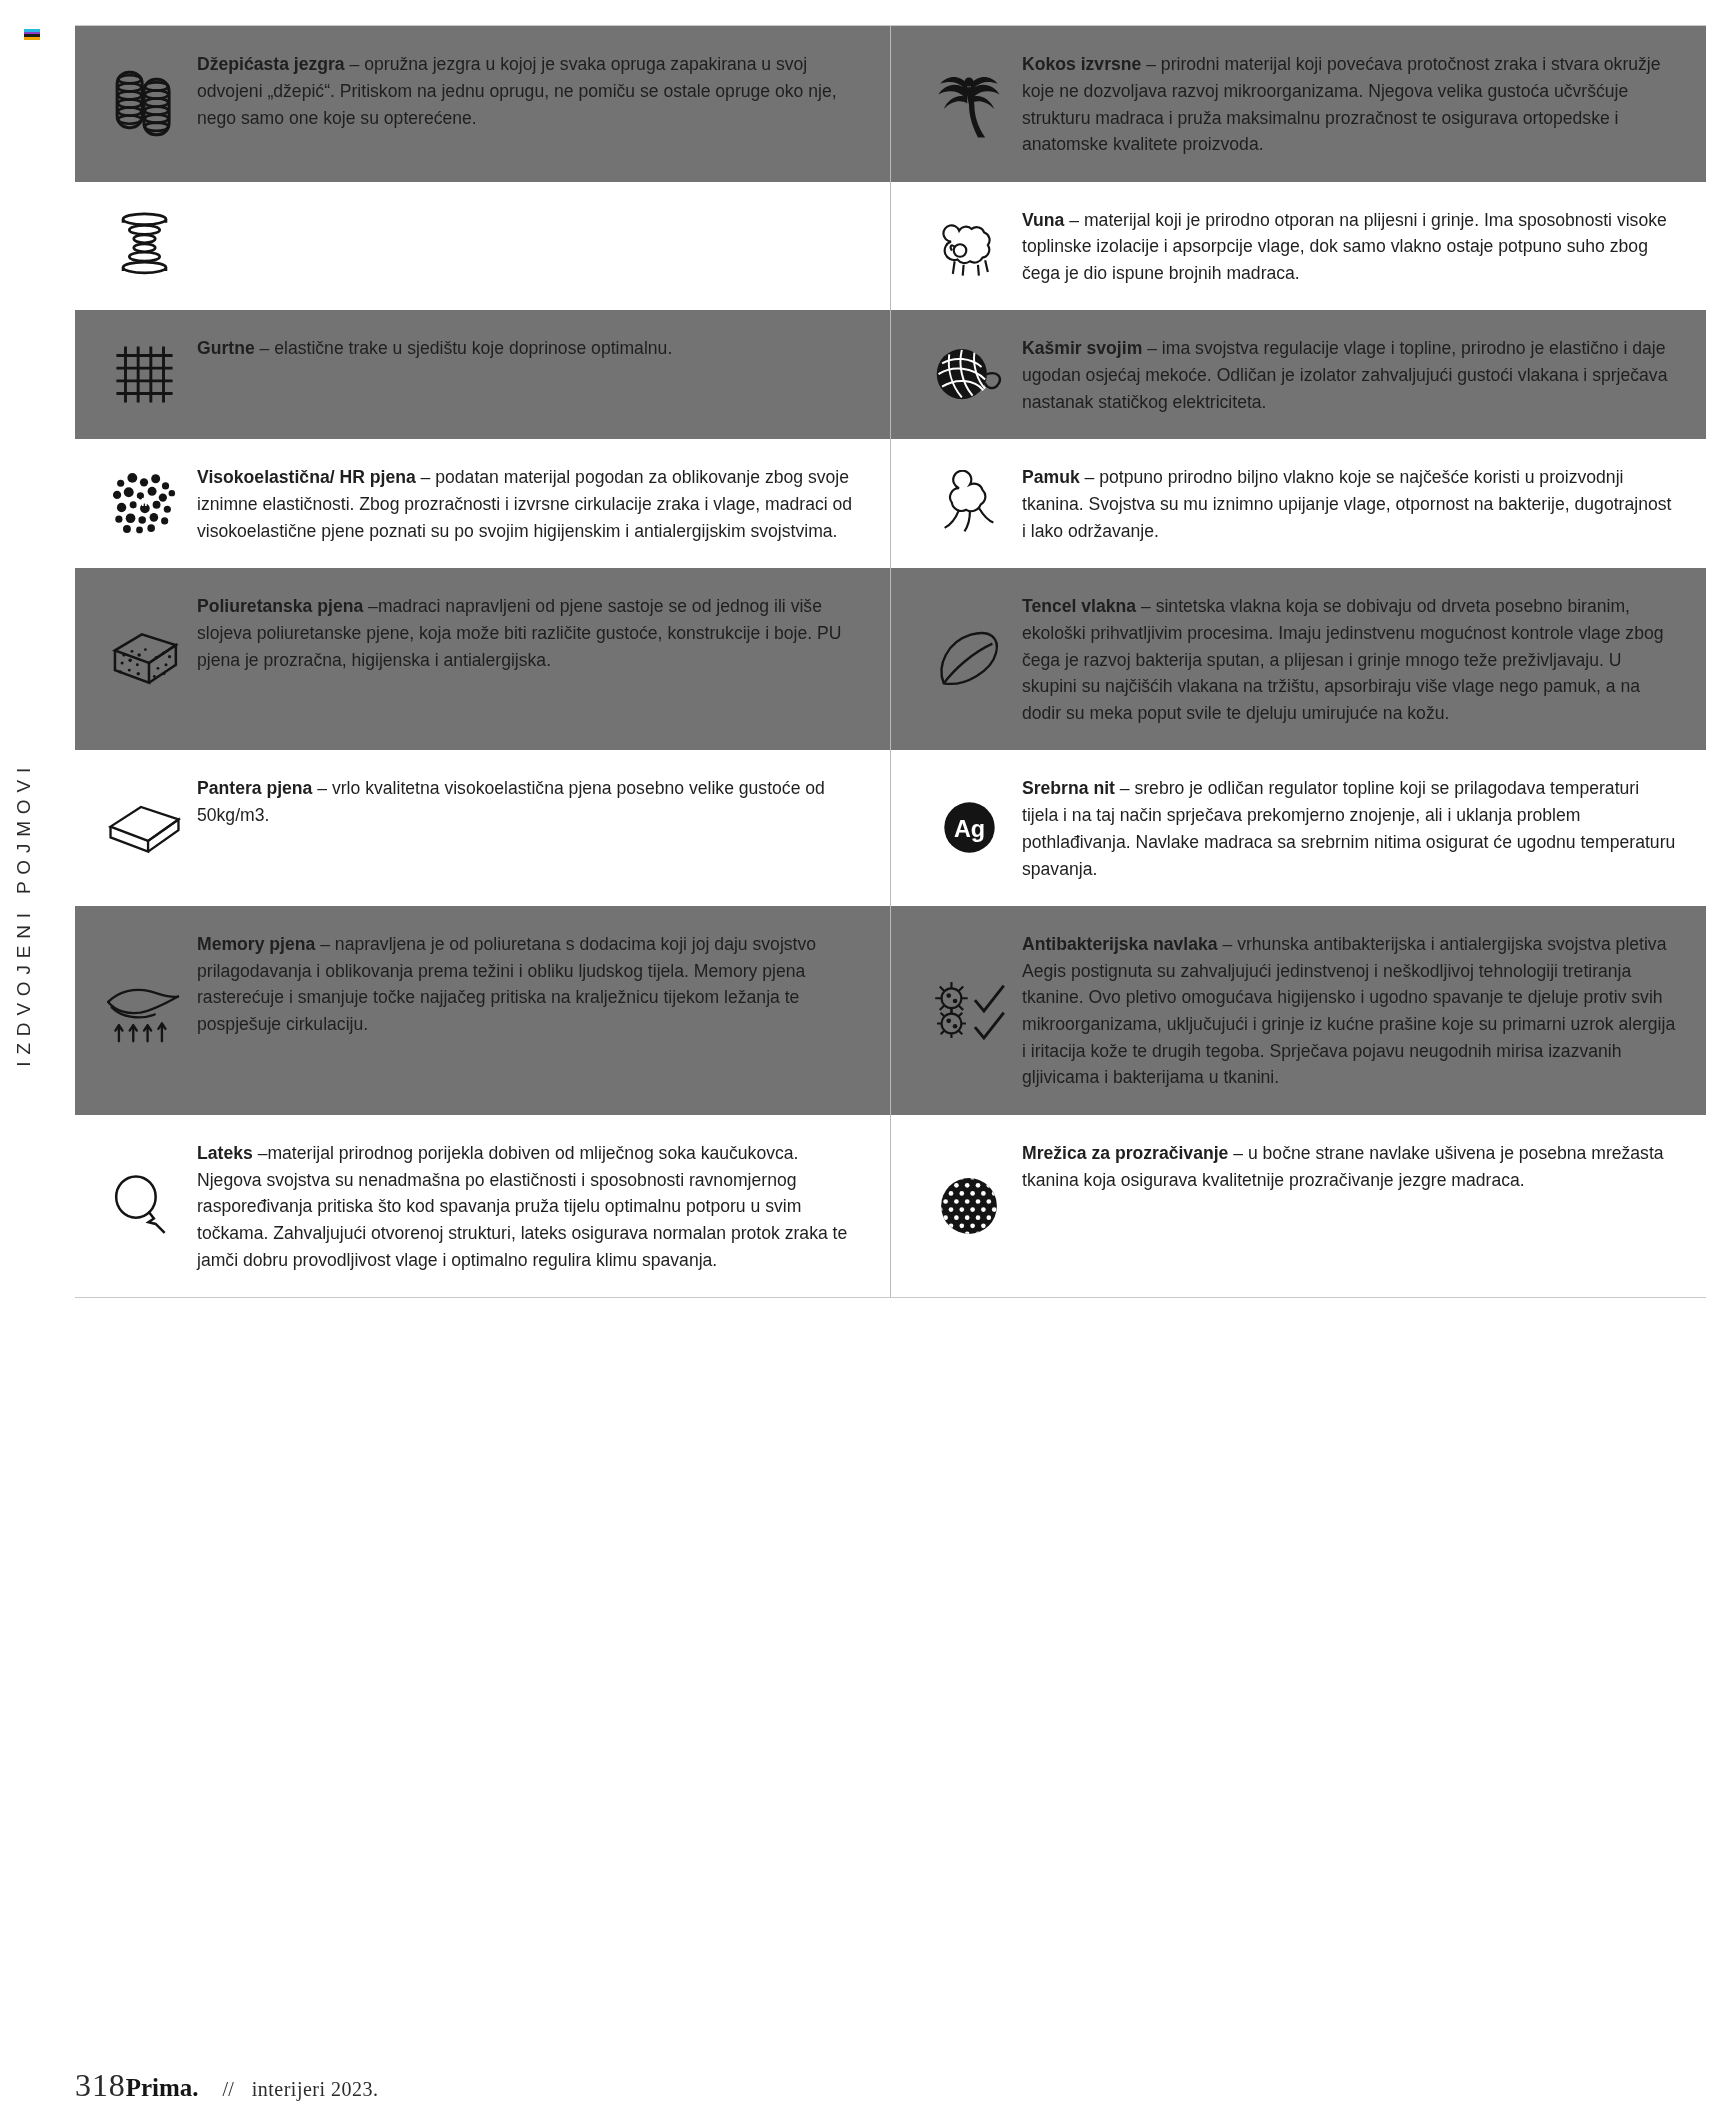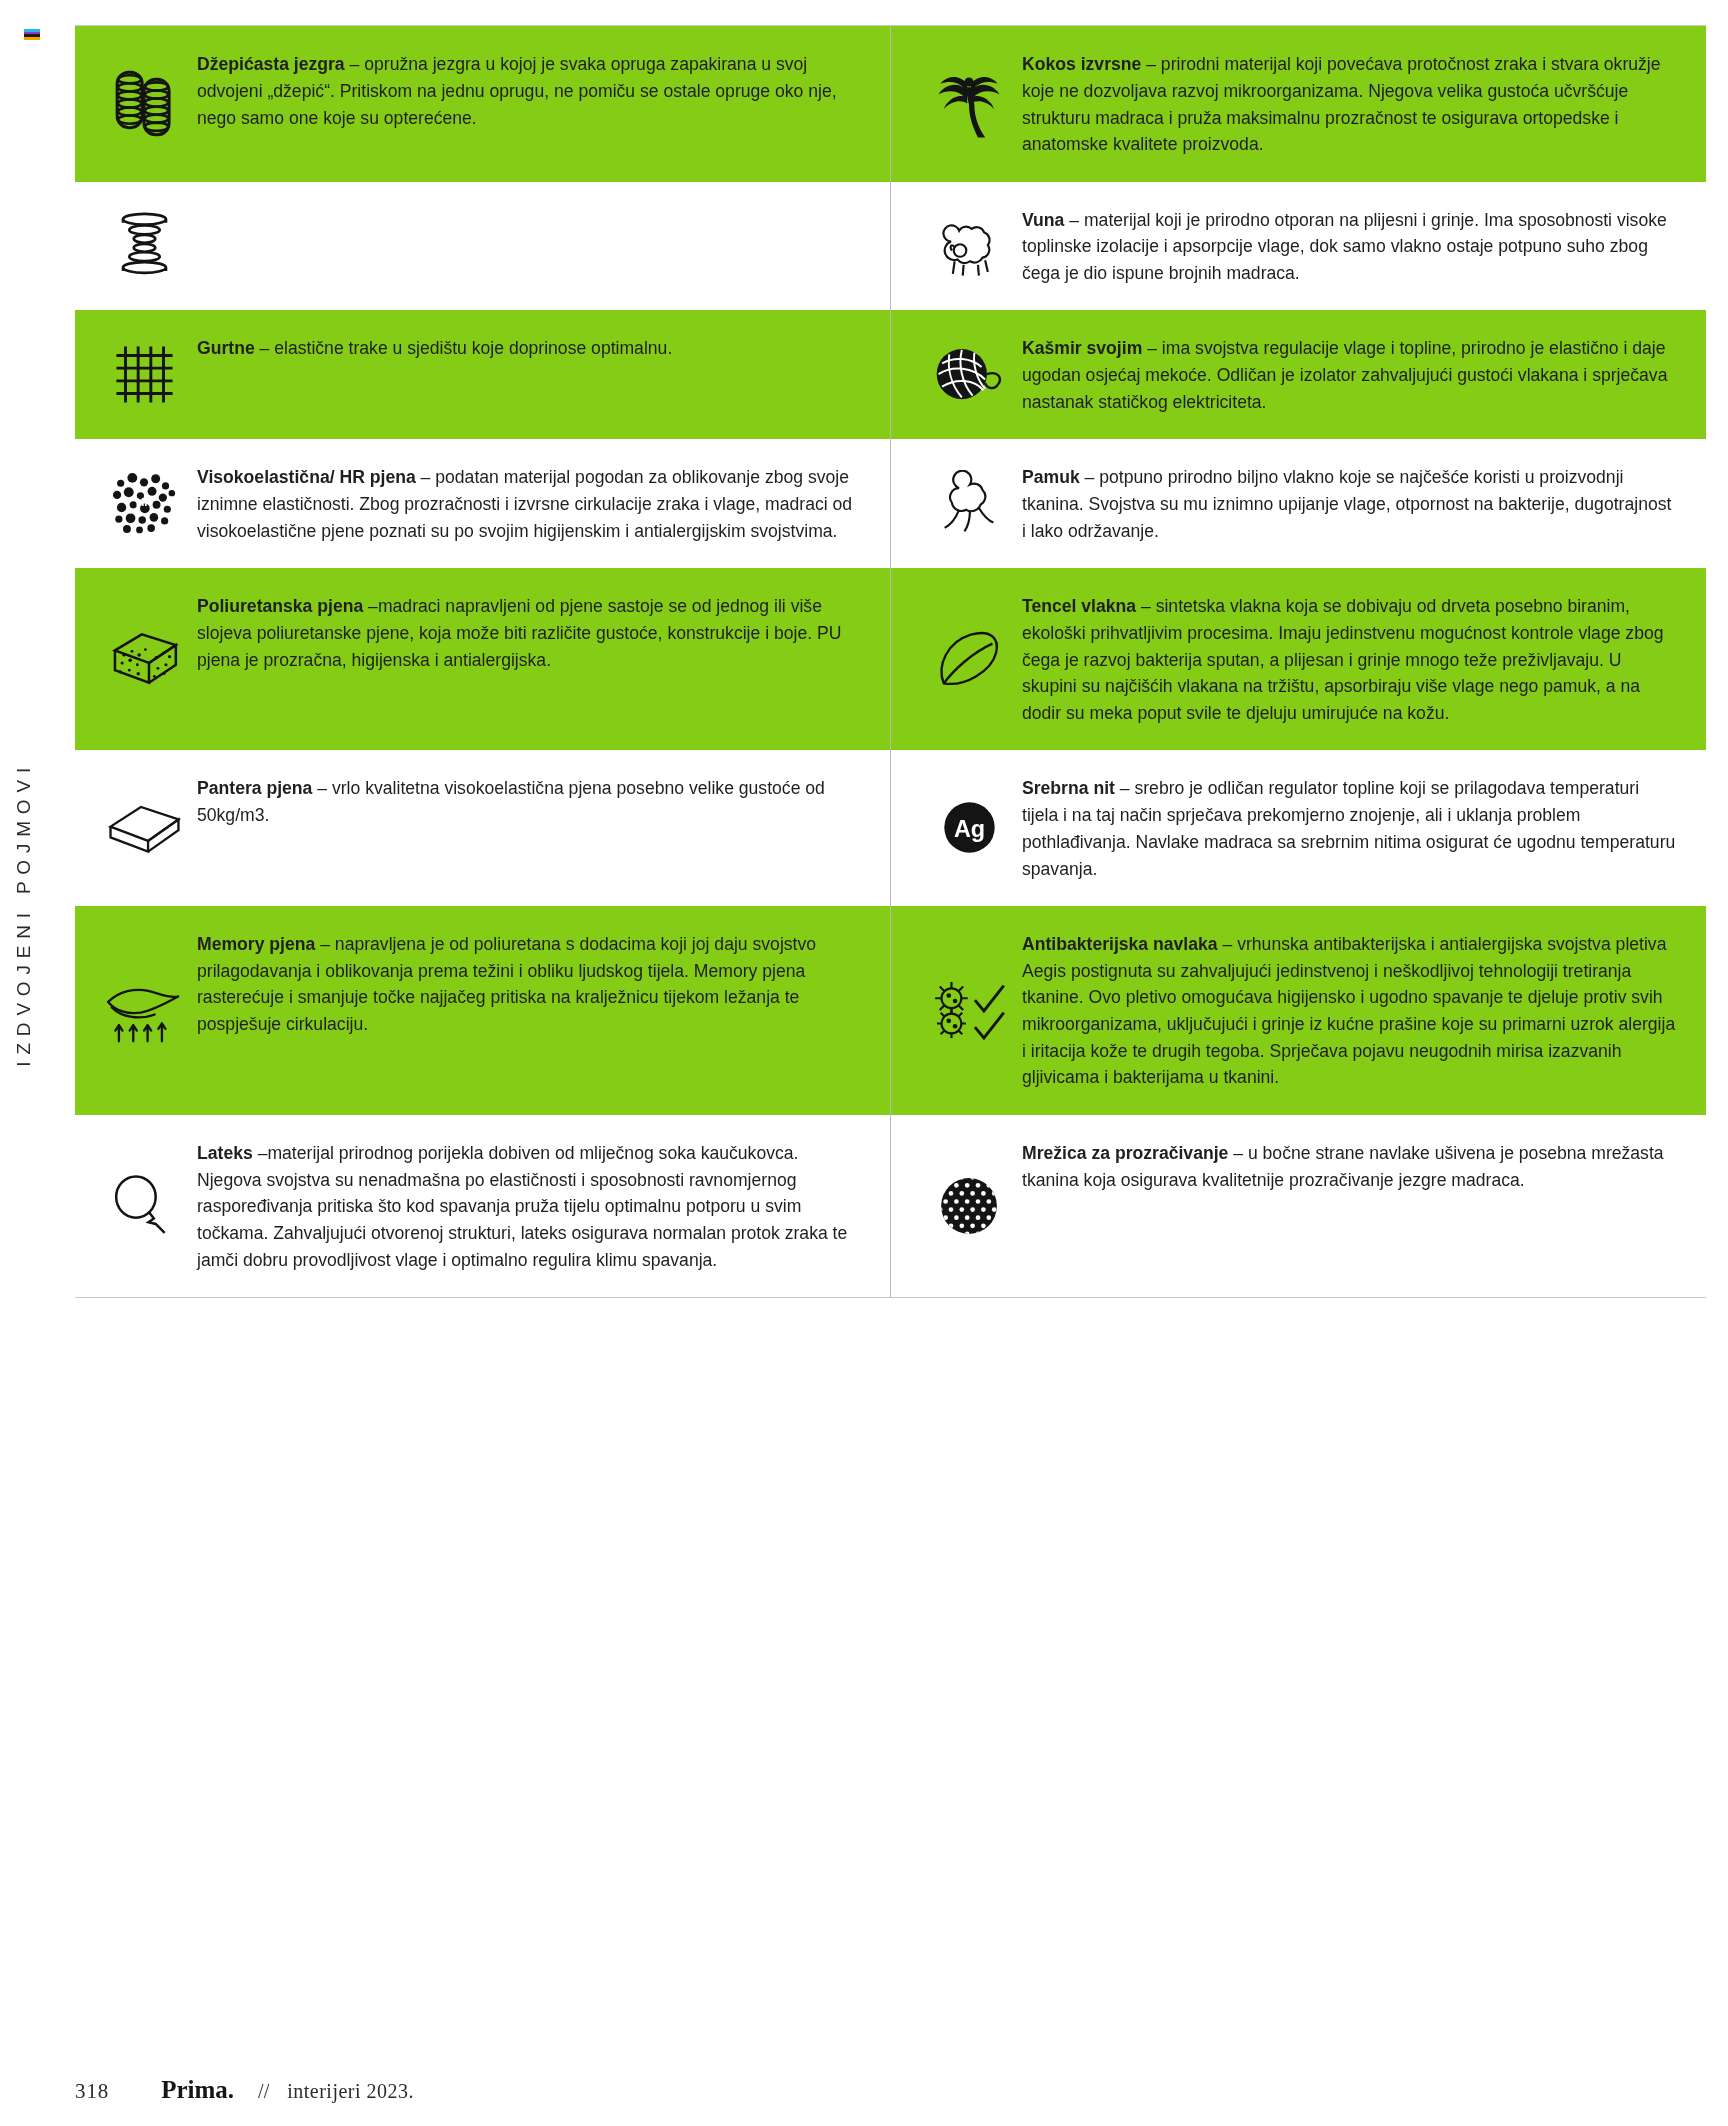--- a/index.html
+++ b/index.html
@@ -62,21 +62,21 @@
     width: 1631px;
     border-top: 0.9px solid #c9c9c9;
     border-bottom: 0.9px solid #c9c9c9;
     box-sizing: border-box;
   }
   .row {
     display: flex;
     width: 100%;
     box-sizing: border-box;
   }
-  .row.shaded { background: #84cc16; }
+  .row.shaded { background: #737373; }
   .row.plain  { background: #ffffff; }
 
   .cell {
     display: flex;
     align-items: flex-start;
     box-sizing: border-box;
     padding: 23.4px 27px 23.4px 16px;
   }
   .cell.left  { width: 815px; }
   .cell.right { width: 815px; border-left: 0.9px solid #b9b9b9; padding-left: 25px; }
@@ -105,25 +105,24 @@
   .footer {
     position: absolute;
     left: 75px;
     bottom: 23.4px;
     display: flex;
     align-items: baseline;
     gap: 0px;
     font-family: "Liberation Serif", serif;
   }
   .footer .pageno {
-    font-size: 21px;
+    font-size: 32px;
     letter-spacing: 0.9px;
     color: #2b2b2b;
     font-family: "Liberation Serif", serif;
-    margin-right: 52px;
   }
   .footer .brand {
     font-size: 25px;
     font-weight: 700;
     color: #151515;
     letter-spacing: 0px;
     font-family: "Liberation Serif", serif;
     margin-right: 24px;
   }
   .footer .slash {

